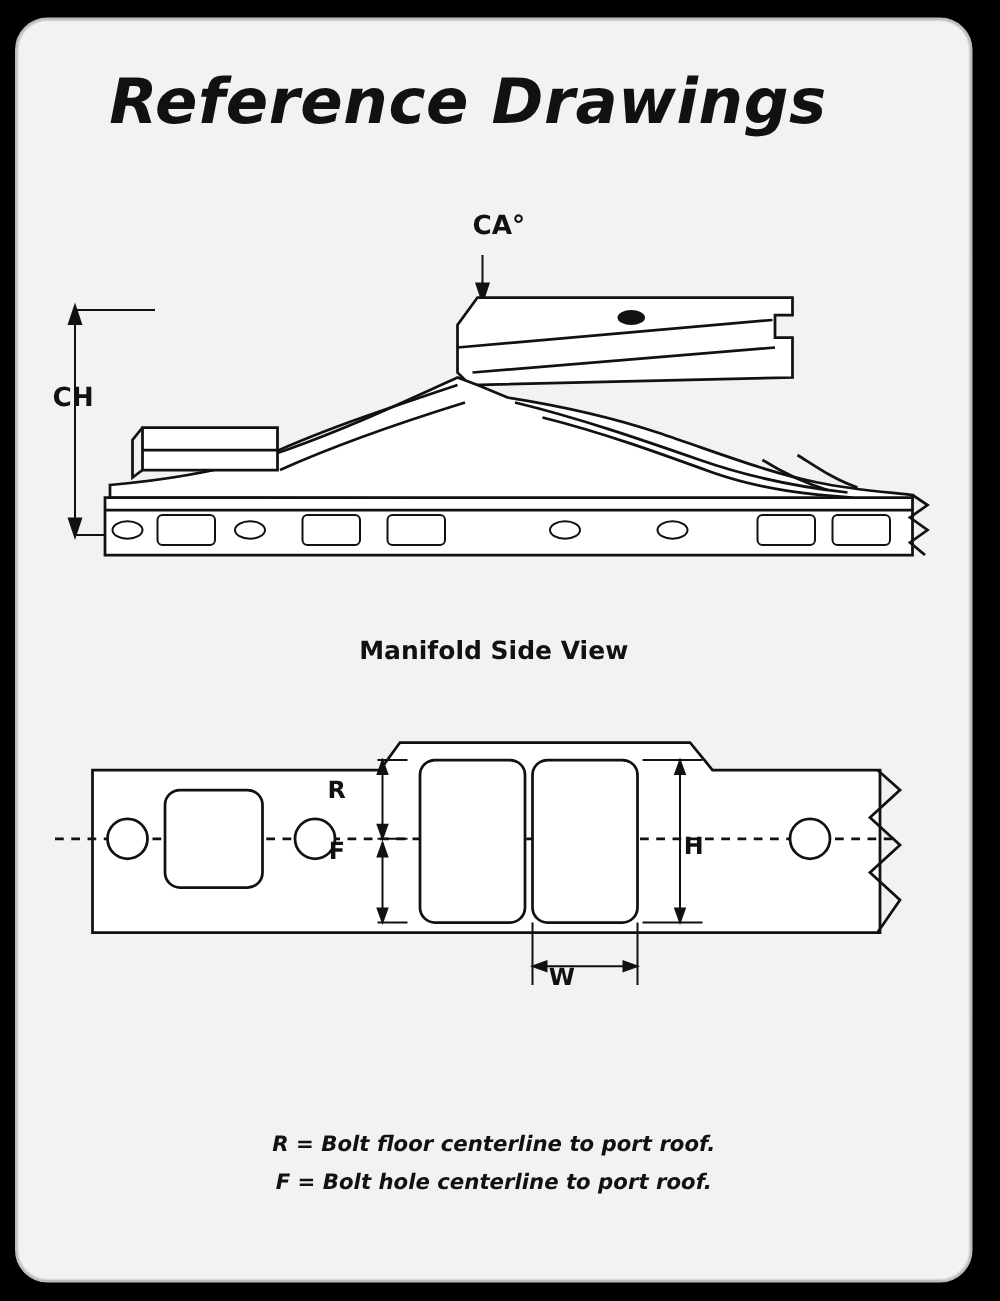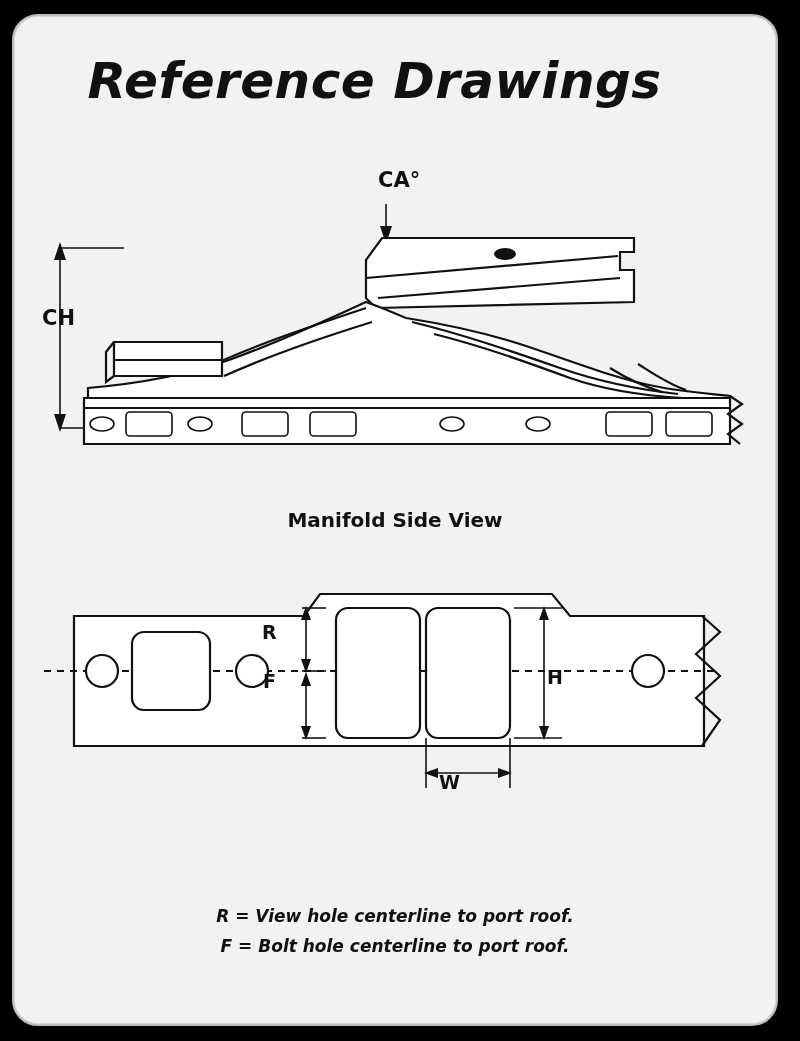--- a/index.html
+++ b/index.html
@@ -232,17 +232,17 @@
         </g>
       </svg>
     </div>
 
     <div class="lbl" id="lbl-r">R</div>
     <div class="lbl" id="lbl-f">F</div>
     <div class="lbl" id="lbl-h">H</div>
     <div class="lbl" id="lbl-w">W</div>
 
 
-    <div class="note" id="note-r">R = View hole centerline to port roof.</div>
+    <div class="note" id="note-r">R = Bolt floor centerline to port roof.</div>
     <div class="note" id="note-f">F = Bolt hole centerline to port roof.</div>
 
   </div>
 </div>
 
 </body></html>

